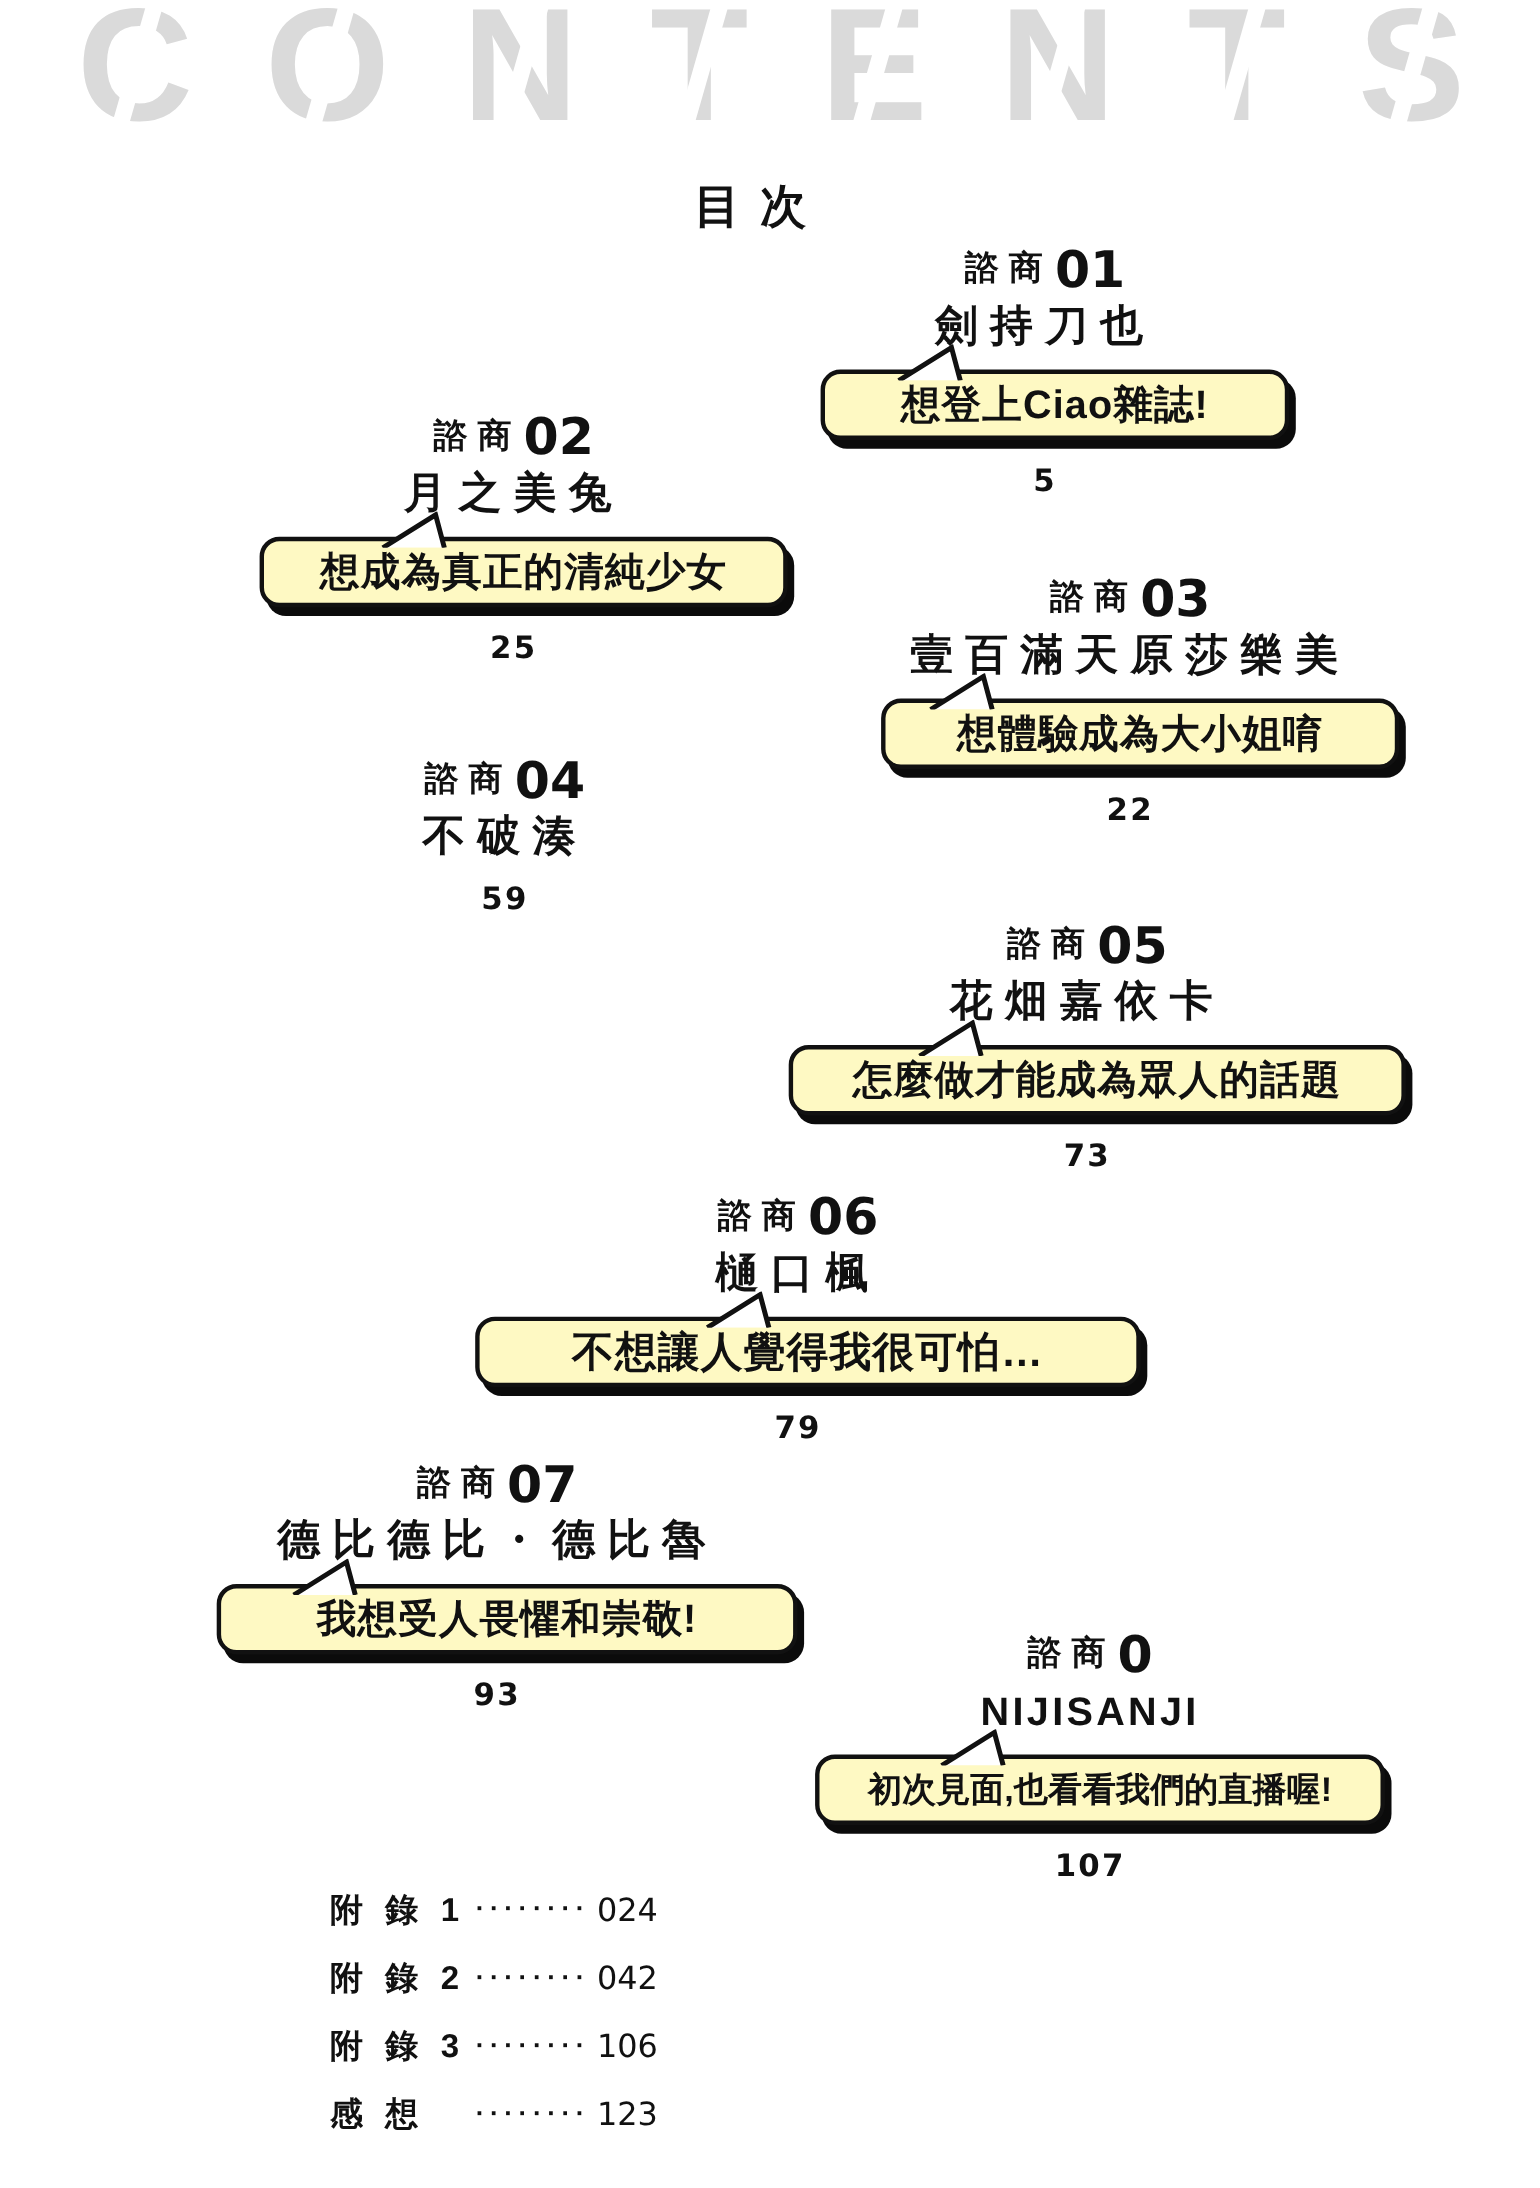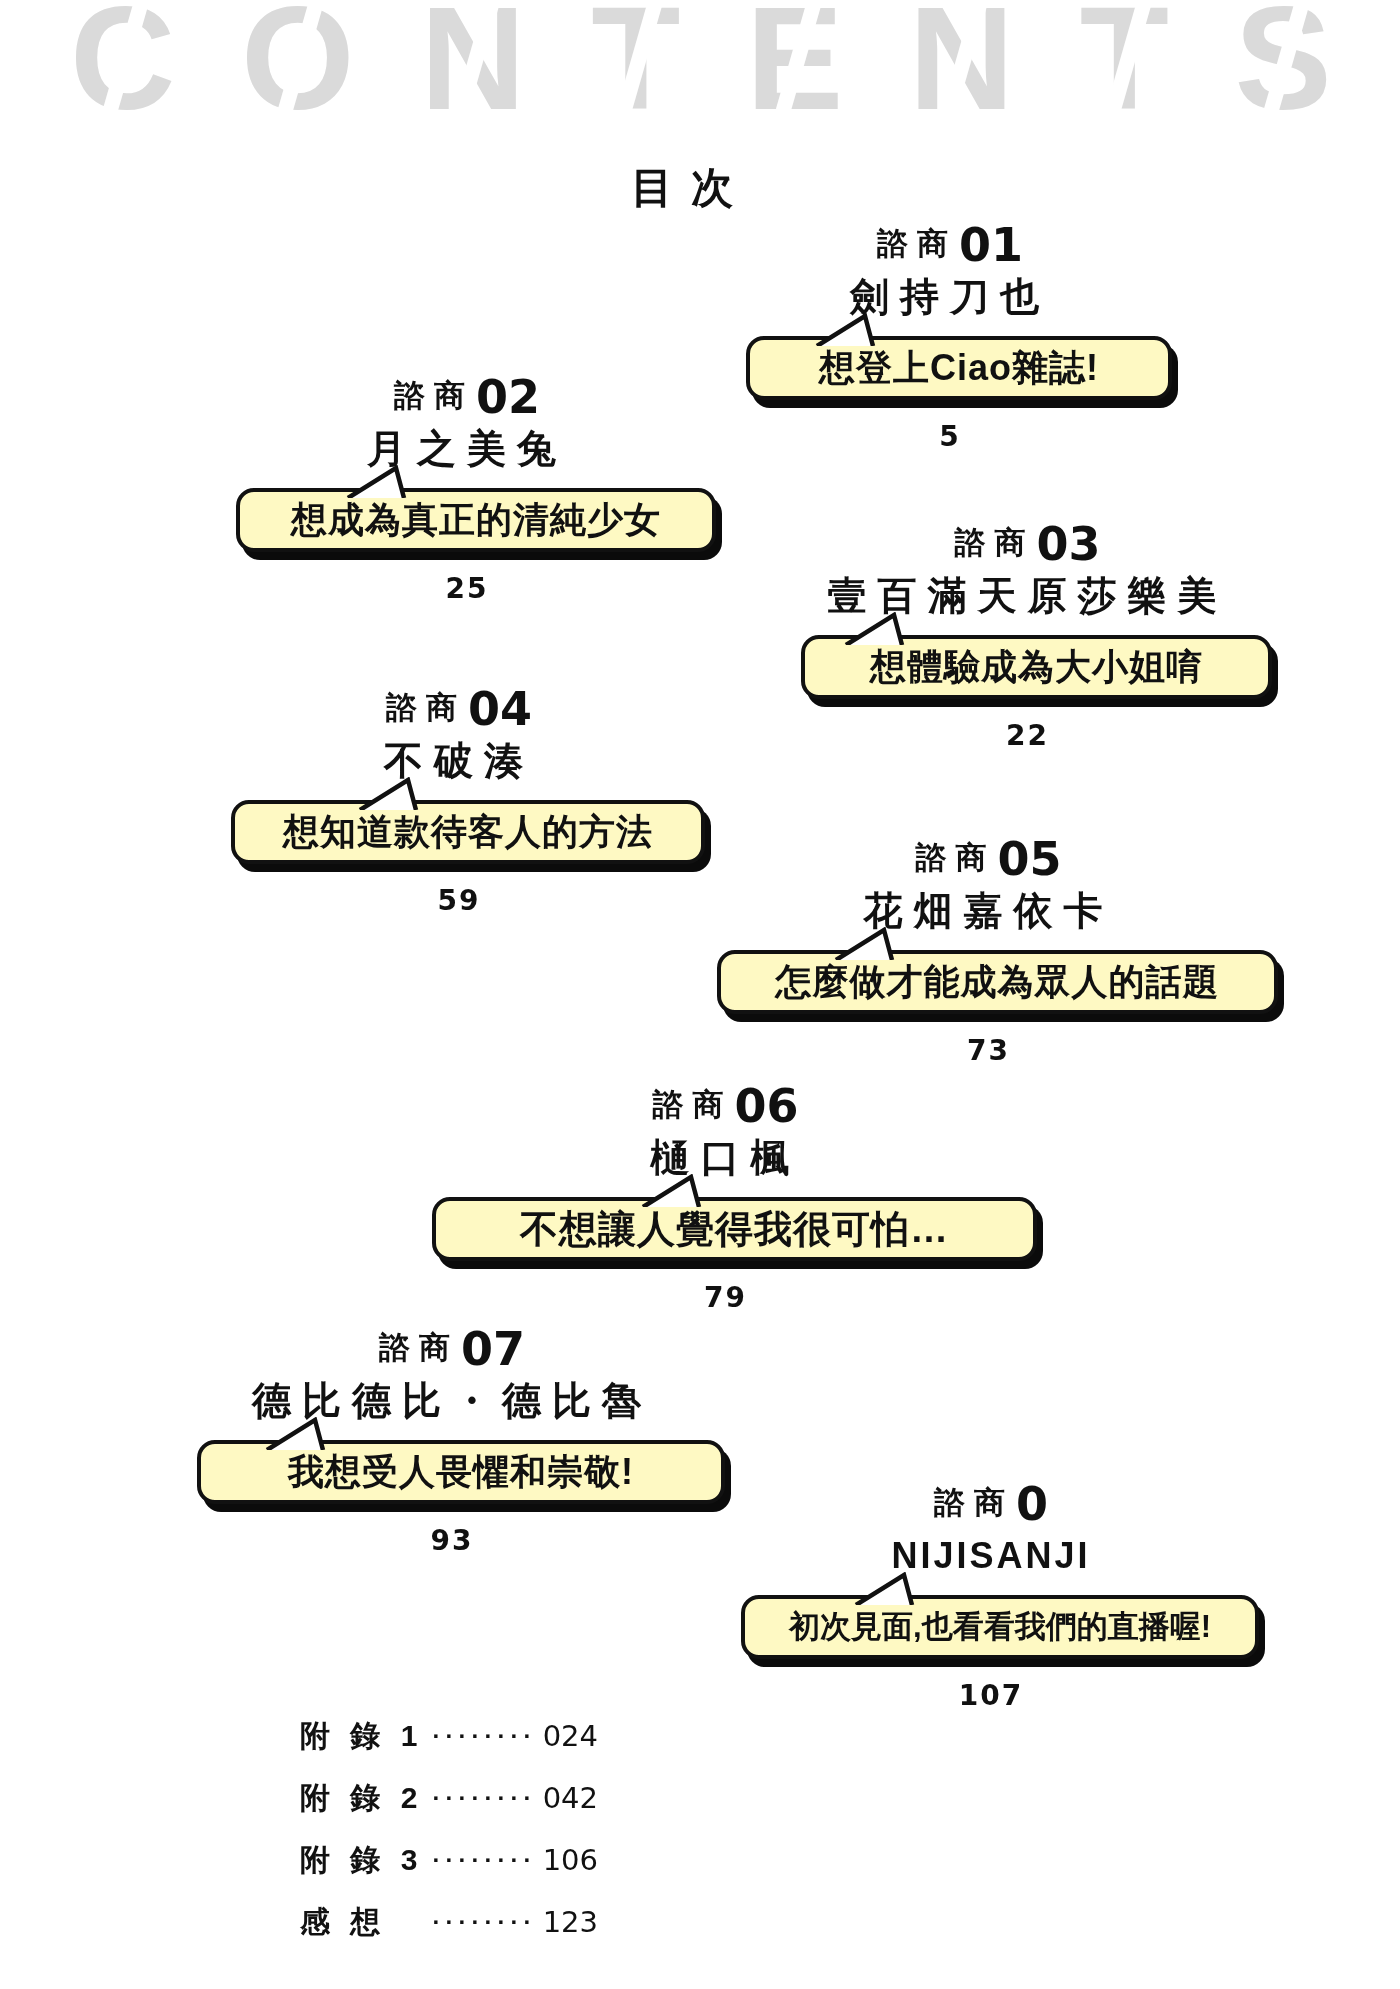--- a/index.html
+++ b/index.html
@@ -147,27 +147,20 @@
     <div class="ch-page">22</div>
   </div>
 
   <div class="chapter ch-4">
     <div class="ch-label">
       <span class="ch-label-text">諮商</span>
       <span class="ch-number">04</span>
       <span class="ch-underline"></span>
     </div>
     <div class="ch-name">不破湊</div>
-    <div class="ch-bubble">
-      <svg class="ch-tail" viewBox="0 0 72 33" aria-hidden="true">
-        <path d="M4 33 L52 3 L60 33 Z" fill="#ffffff" stroke="none"></path>
-        <path d="M4 33 L52 3 L60 33" fill="none" stroke="#111111" stroke-width="4.5" stroke-linejoin="miter"></path>
-      </svg>
-      <span class="ch-bubble-text">想知道款待客人的方法</span>
-    </div>
     <div class="ch-page">59</div>
   </div>
 
   <div class="chapter ch-5">
     <div class="ch-label">
       <span class="ch-label-text">諮商</span>
       <span class="ch-number">05</span>
       <span class="ch-underline"></span>
     </div>
     <div class="ch-name">花畑嘉依卡</div>

